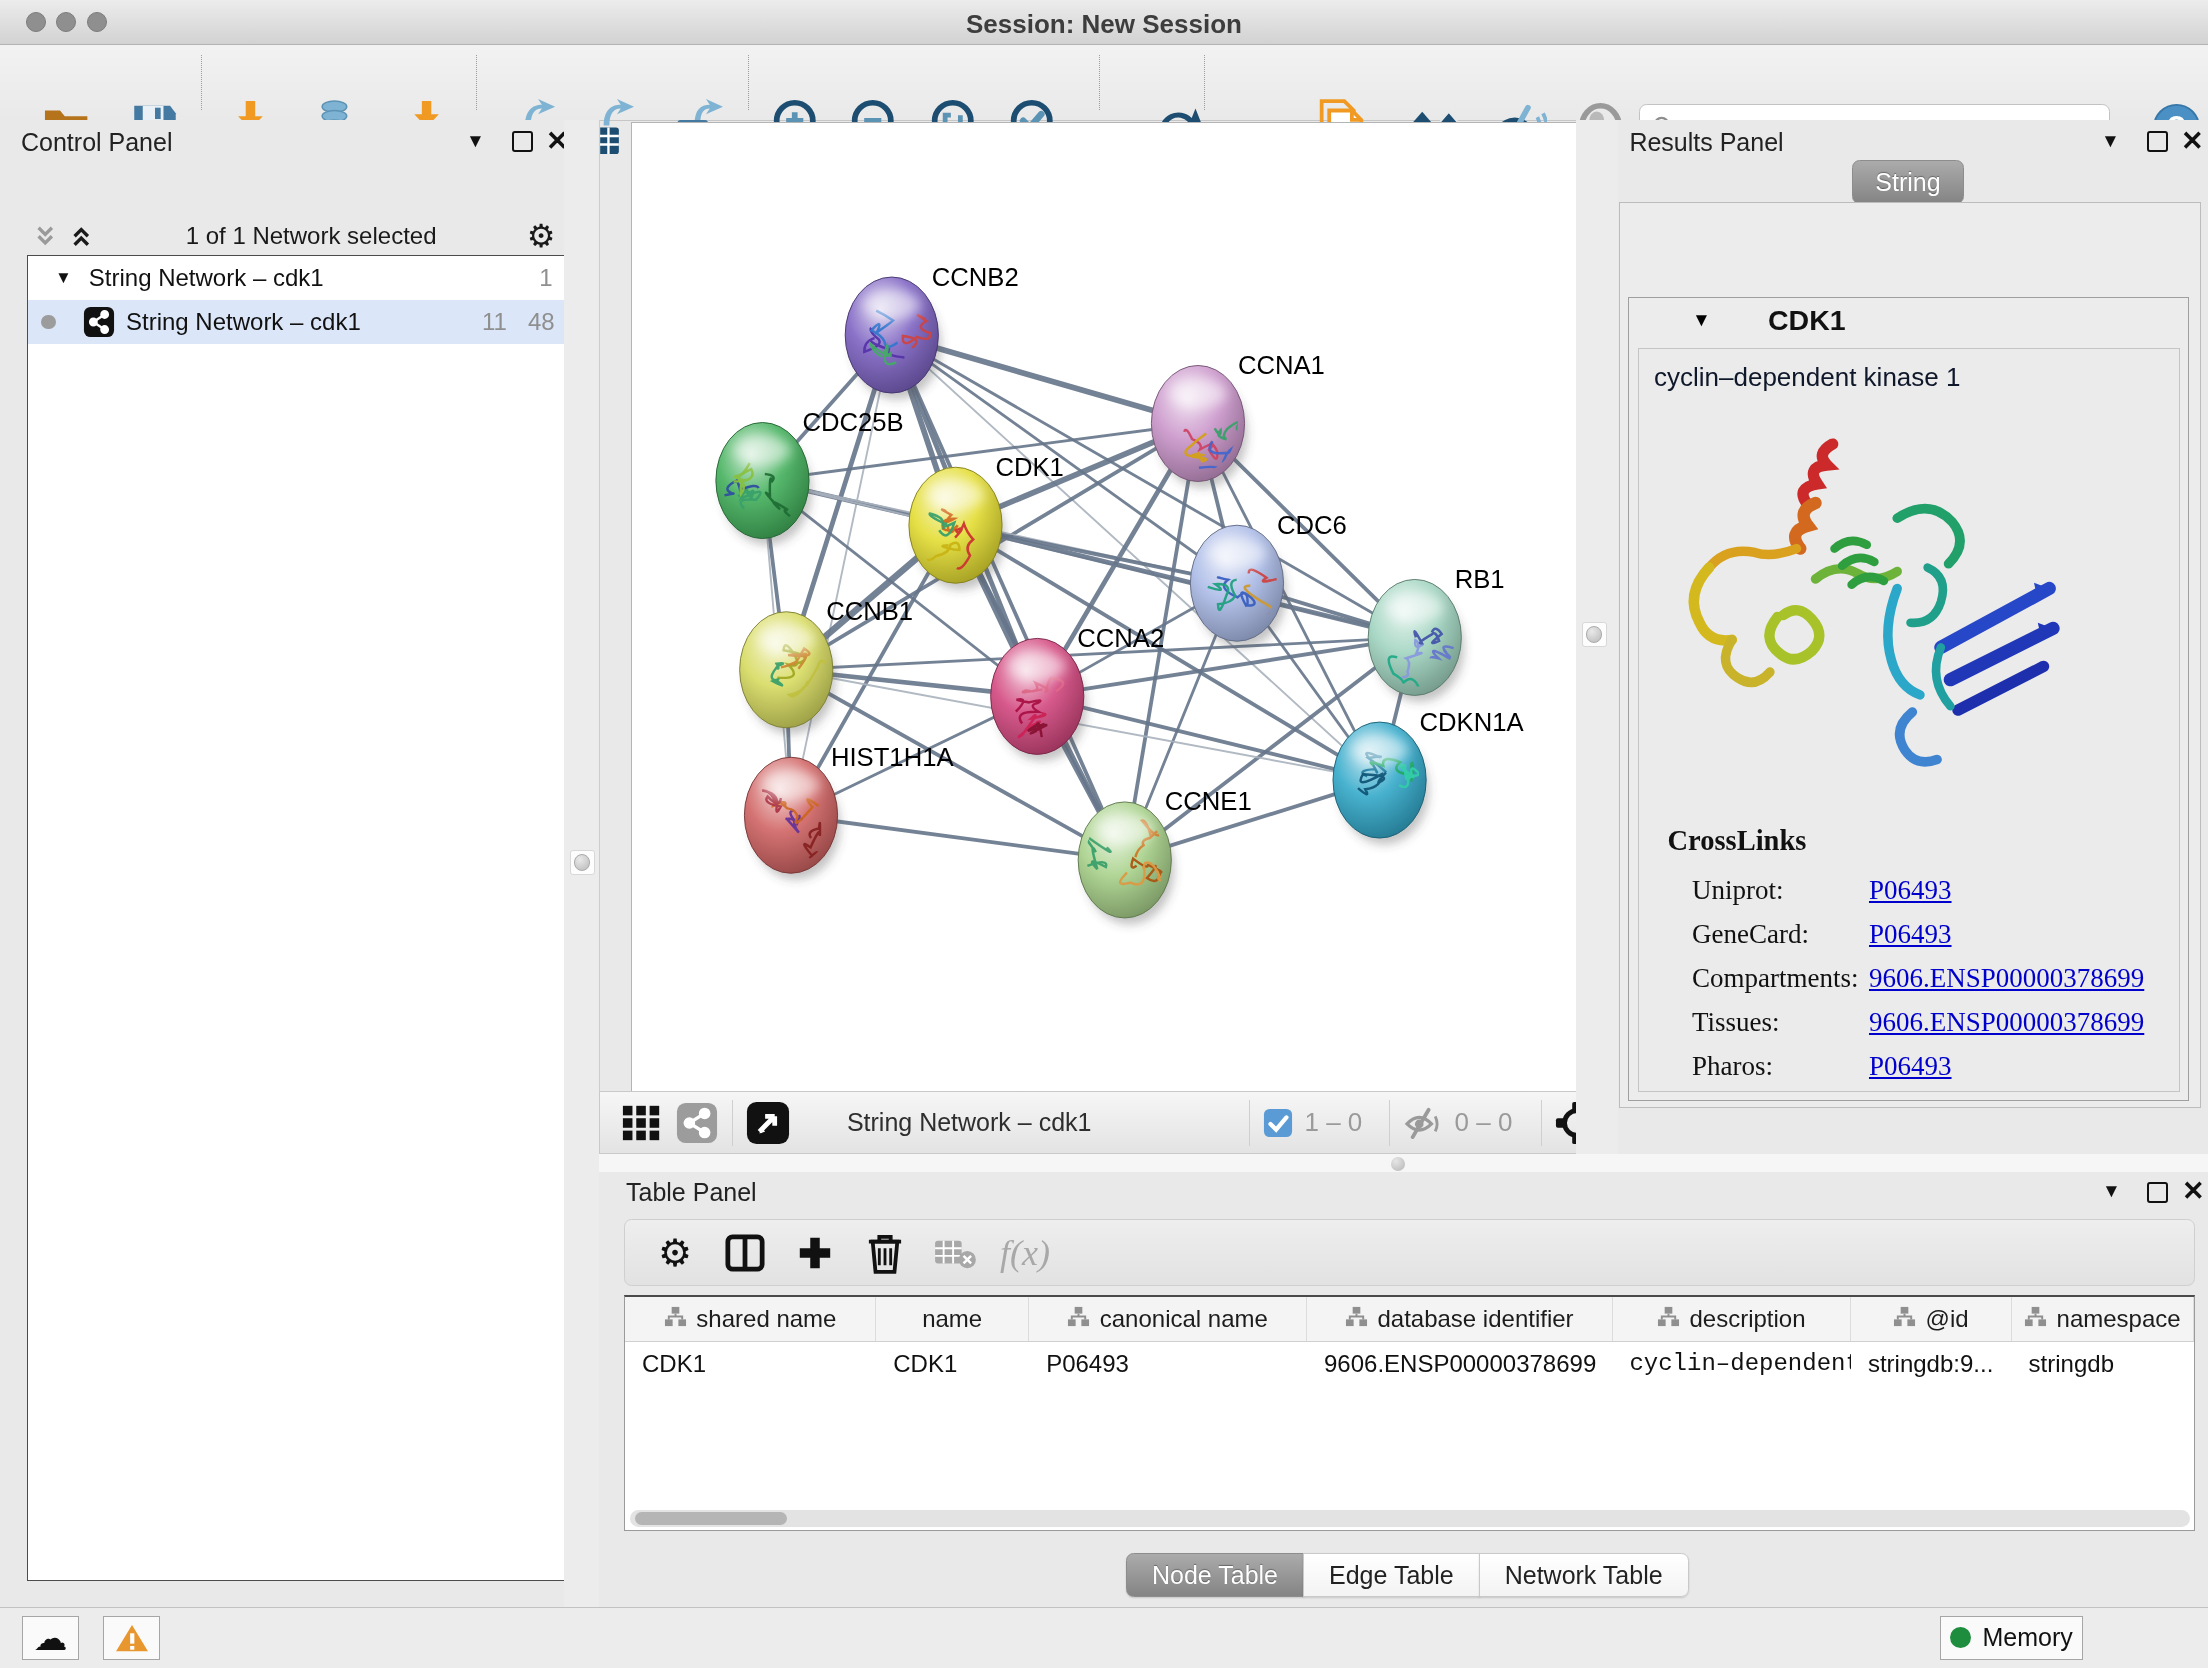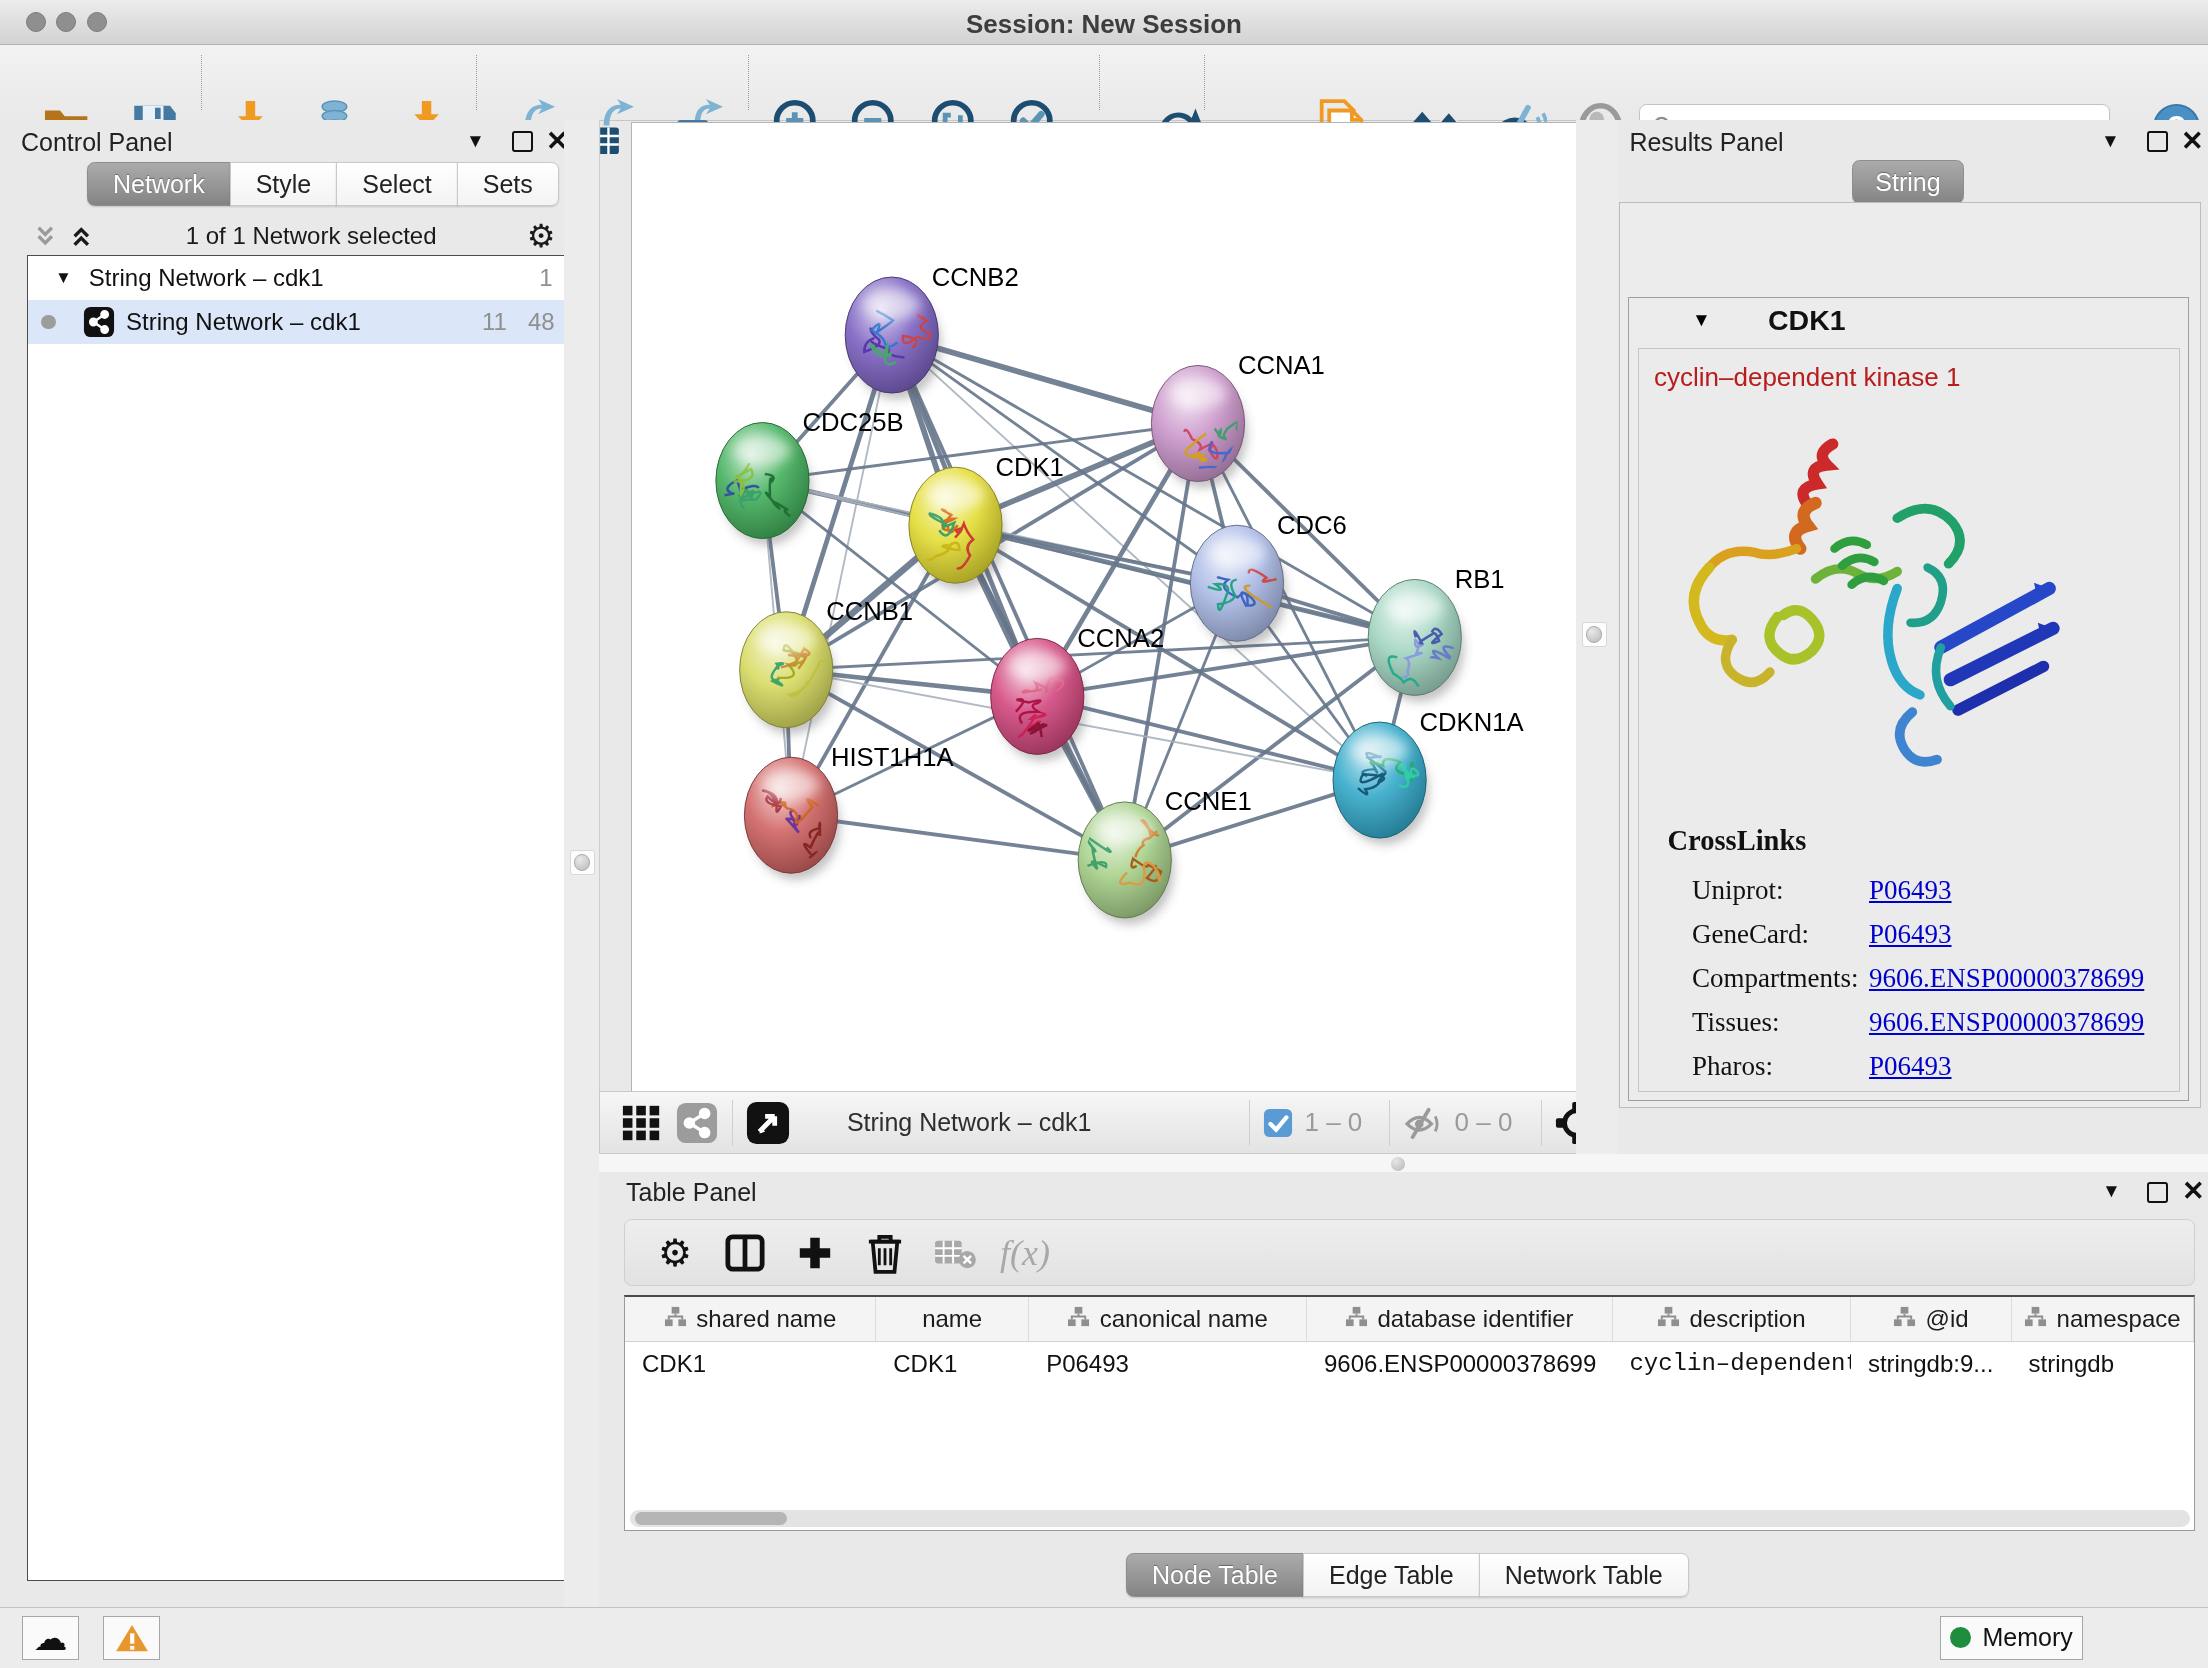--- a/index.html
+++ b/index.html
@@ -264,26 +264,20 @@
         <text x="26" y="37" text-anchor="middle" font-size="34" font-weight="bold" fill="#fff" font-family="Liberation Sans, sans-serif">?</text>
       </svg>
     </div>
   </div>
 
   <div class="abs" style="left:0;top:120px;width:564px;height:1488px;background:#e9e9e9;">
     <div class="panel-title abs" style="left:21px;top:7.6px">Control Panel</div>
     <span class="abs pt-collapse" style="left:466px;top:9.5px">▼</span>
     <span class="abs pt-float" style="left:512px;top:11.4px"></span>
     <span class="abs pt-close" style="left:546px;top:7.6px">✕</span>
-    <div id="cp-tabs" class="seg abs" style="left:88px;top:42px">
-        <div class="tab sel">Network</div>
-        <div class="tab">Style</div>
-        <div class="tab">Select</div>
-        <div class="tab">Sets</div>
-      </div>
   </div>
   <div id="cp-sum-row" class="abs">
     <svg width="28.5" height="28.5" viewBox="0 0 30 30" style="margin-left:3.8px">
       <path d="M8 6 l7 7 7 -7 M8 15 l7 7 7 -7" stroke="#9a9a9a" stroke-width="3.5" fill="none"></path>
     </svg>
     <svg width="28.5" height="28.5" viewBox="0 0 30 30" style="margin-left:7.6px">
       <path d="M8 24 l7 -7 7 7 M8 15 l7 -7 7 7" stroke="#1a1a1a" stroke-width="3.5" fill="none"></path>
     </svg>
     <span id="cp-summary">1 of 1 Network selected</span>
     <span style="font-size:32px;color:#1a1a1a;margin-right:9.5px">⚙</span>
@@ -671,21 +665,21 @@
     <div class="abs" style="left:234px;top:40px;width:110px;height:42px;line-height:42px;text-align:center;
          background:linear-gradient(#ababab,#848484);border:1px solid #8d8d8d;border-radius:7.6px;color:#fff;
          font-size:25px;text-shadow:0 -1px 1px rgba(0,0,0,.35)">String</div>
   </div>
   <div id="rp-outer" class="abs"></div>
   <div id="rp-genebox" class="abs">
     <span class="abs" style="left:63px;top:11.4px;font-size:19px">▼</span>
     <span class="abs" style="left:139px;top:5.7px;font-size:28.5px;font-weight:bold;color:#111">CDK1</span>
   </div>
   <div id="rp-geneinner" class="abs">
-    <div class="abs" style="left:15px;top:13.3px;font-size:26px;color:#b91c1c">cyclin–dependent kinase 1</div>
+    <div class="abs" style="left:15px;top:13.3px;font-size:26px;color:#0f172a">cyclin–dependent kinase 1</div>
 
     <svg class="abs" style="left:34px;top:78px" width="399" height="361" viewBox="0 0 420 380">
       <g fill="none" stroke-linecap="round">
         <path d="M168 18 q-18 10 -6 22 q-22 2 -10 20 q-24 4 -10 22" stroke="#cc2a2a" stroke-width="12"></path>
         <path d="M150 80 q-20 8 -8 24 q-22 6 -8 24" stroke="#d2691e" stroke-width="13"></path>
         <path d="M130 128 q-26 10 -44 4 q-30 -6 -48 16" stroke="#d9a11e" stroke-width="10"></path>
         <path d="M38 148 q-26 28 -10 58 q10 22 34 18" stroke="#d4b91e" stroke-width="11"></path>
         <path d="M62 224 q-16 26 6 40 q18 12 34 -6" stroke="#c9b32a" stroke-width="10"></path>
         <path d="M110 200 q-18 22 2 38 q16 14 34 -2 q16 -16 0 -34 q-14 -16 -30 -4" stroke="#a8c32a" stroke-width="11"></path>
         <path d="M150 160 q22 -18 44 -6 q20 12 42 -2" stroke="#6db33a" stroke-width="10"></path>

